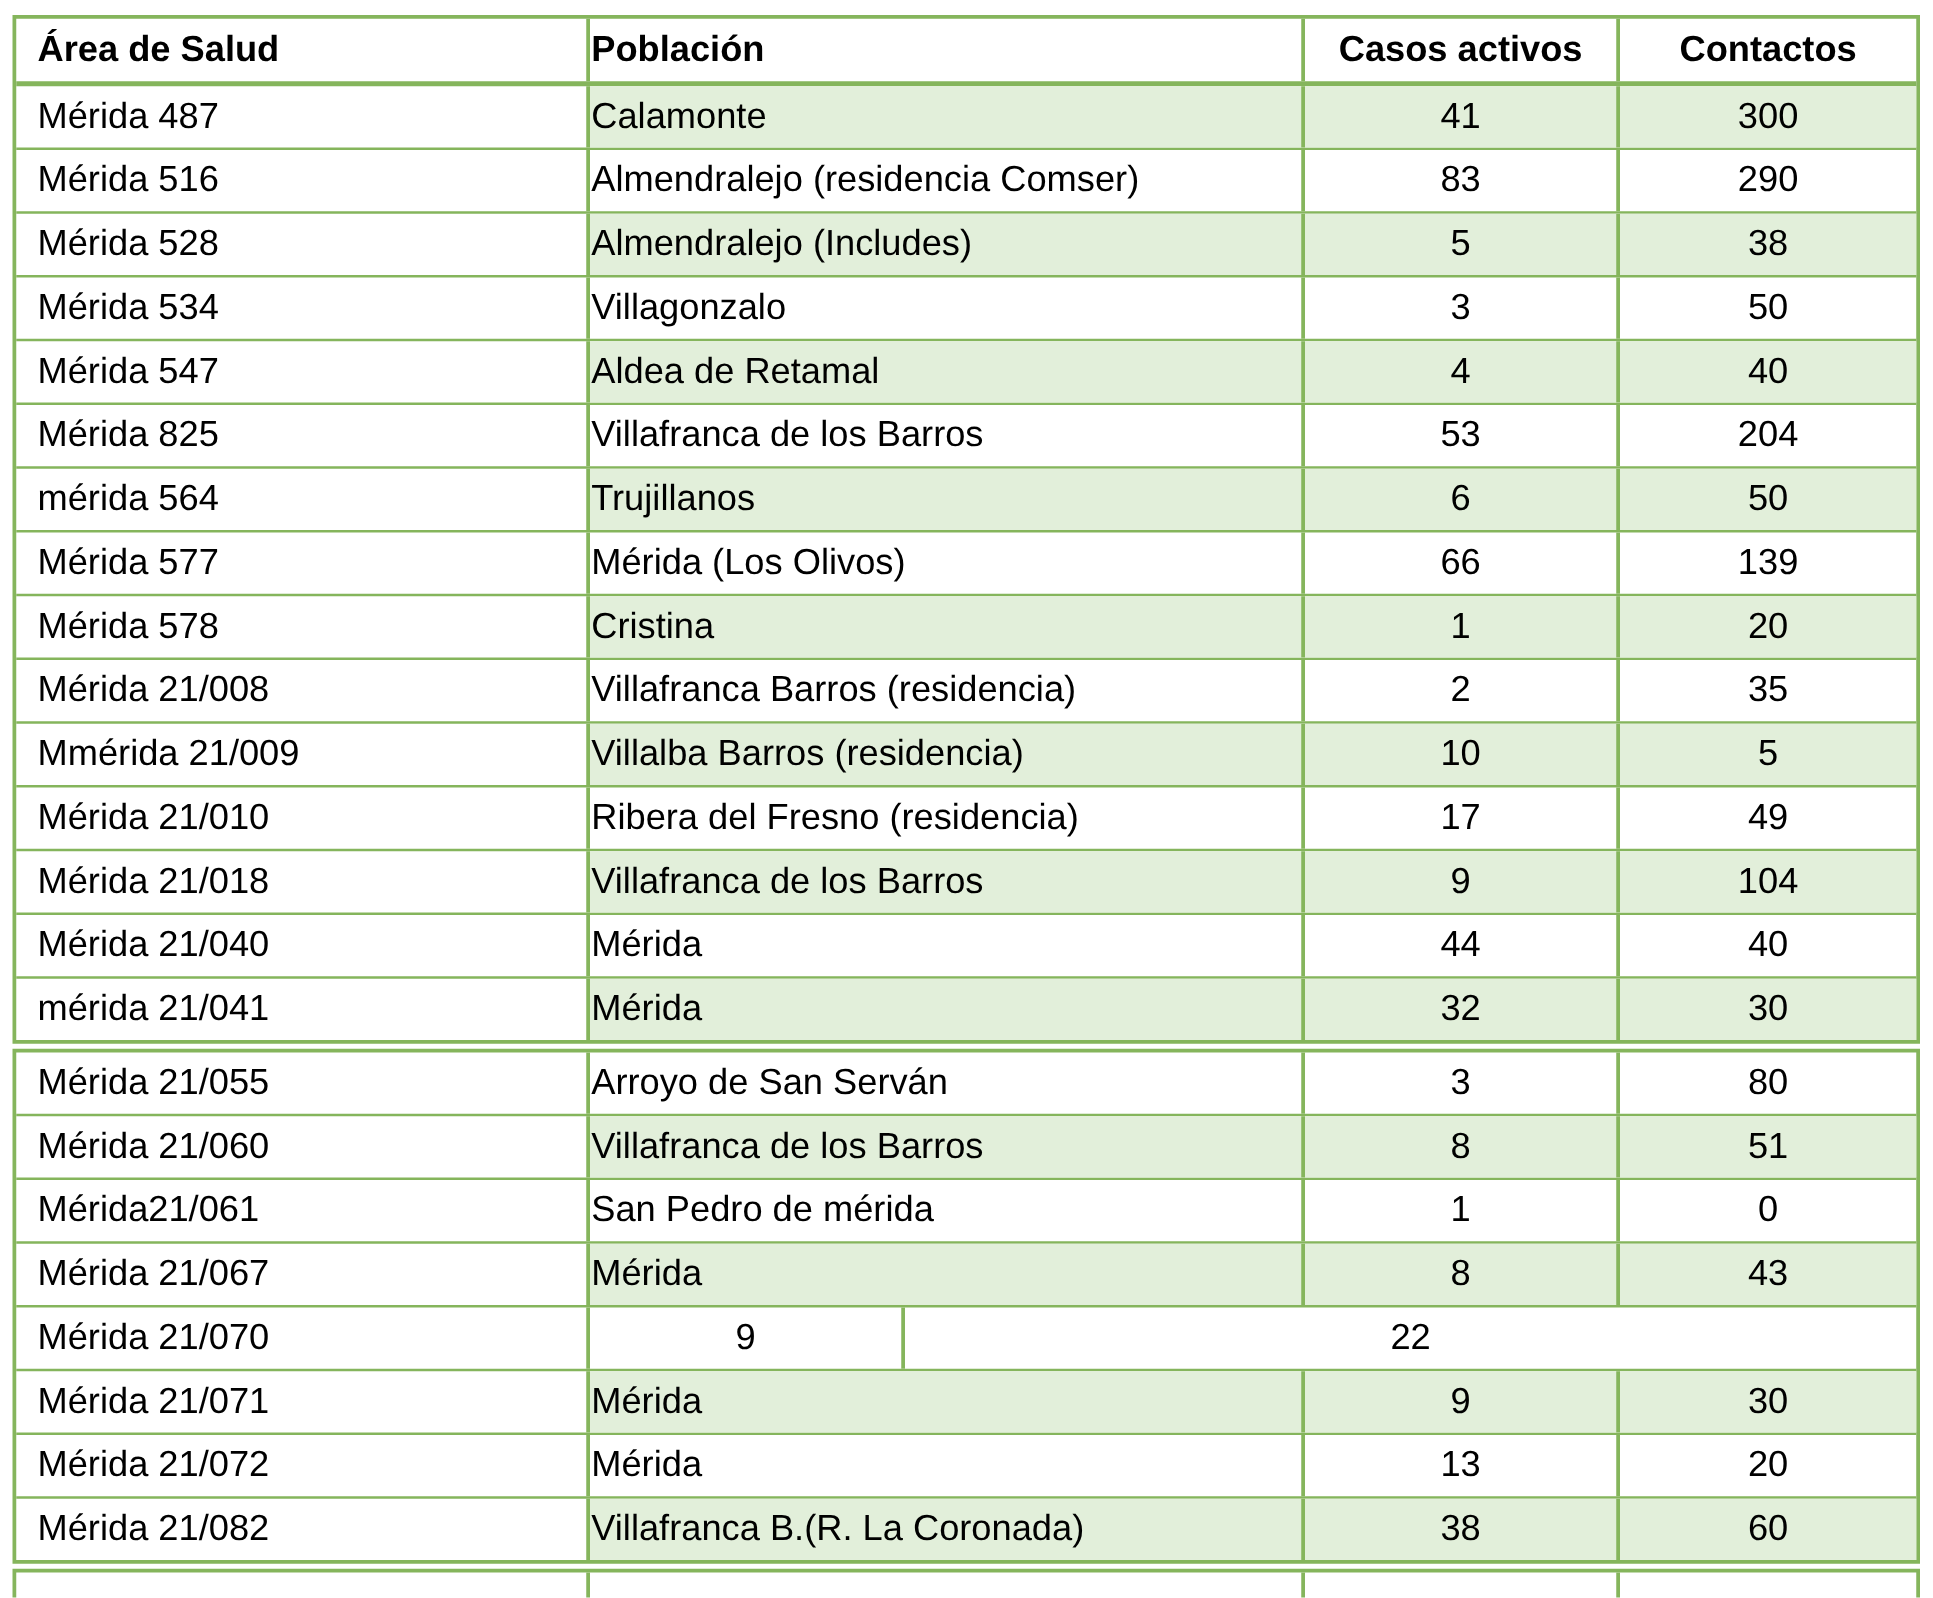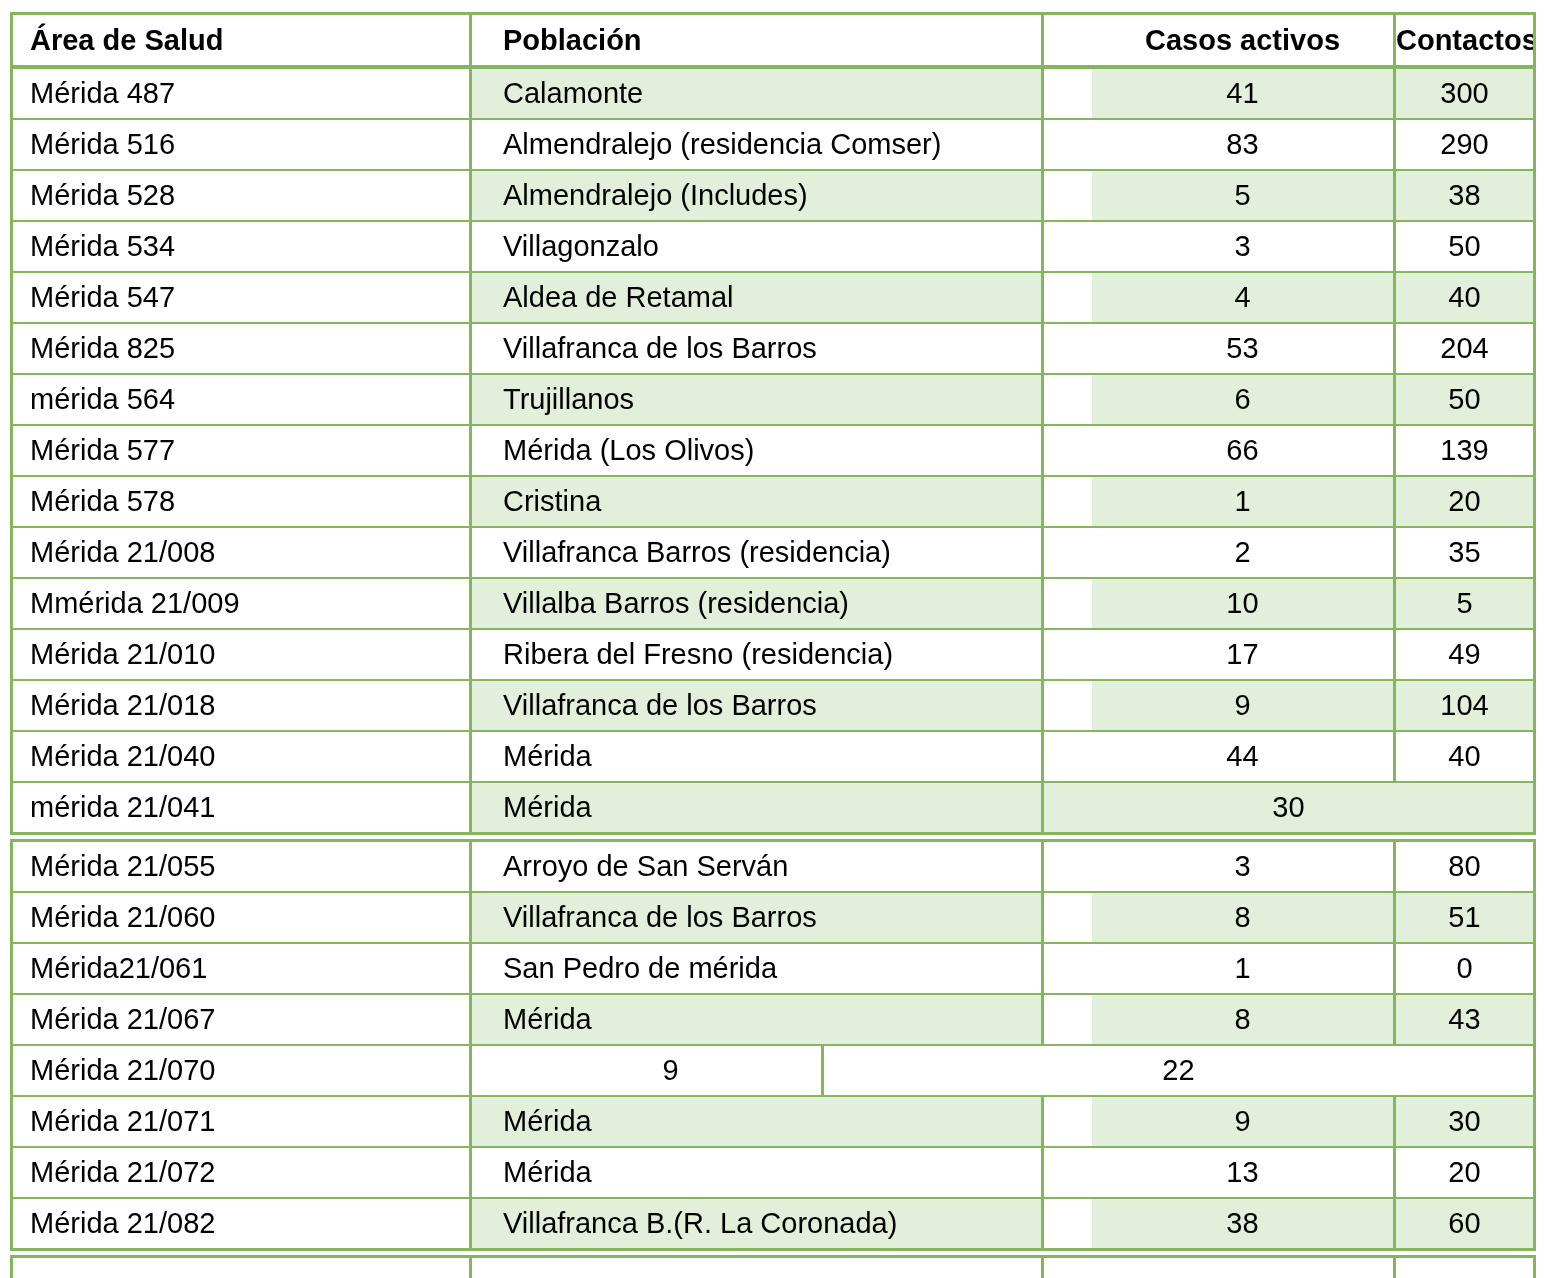--- a/index.html
+++ b/index.html
@@ -52,22 +52,22 @@
     overflow: hidden;
   }
   .header-row .cell {
     line-height: 50px;
     font-weight: 700;
   }
   .cell:not(:last-child) {
     border-right: 3px solid var(--border-green, #85b55c);
   }
   .c1 { width: 459px; padding-left: 17px; }
-  .c2 { width: 572px; padding-left: 31px; }
-  .c3 { width: 304px; text-align: center; margin-left: 48px; }
+  .c2 { width: 572px; padding-left: 1px; }
+  .c3 { width: 252px; text-align: center; }
   .c4 { flex: 1; text-align: center; }
   .cell.shaded {
     background: var(--band-green, #e2efda);
   }
 </style>
 </head>
 <body style="color: rgb(0, 0, 0); background: rgb(255, 255, 255);">
 
 <div class="table-area">
 
@@ -159,20 +159,21 @@
         </div>
         <div class="row">
           <div class="cell c1">Mérida 21/040</div>
           <div class="cell c2">Mérida</div>
           <div class="cell c3">44</div>
           <div class="cell c4">40</div>
         </div>
         <div class="row">
           <div class="cell c1">mérida 21/041</div>
           <div class="cell c2 shaded">Mérida</div>
+          <div class="cell c3 shaded">32</div>
           <div class="cell c4 shaded">30</div>
         </div>
       </div>
   </div>
 
   <div class="section">
     <div>
         <div class="row">
           <div class="cell c1">Mérida 21/055</div>
           <div class="cell c2">Arroyo de San Serván</div>

